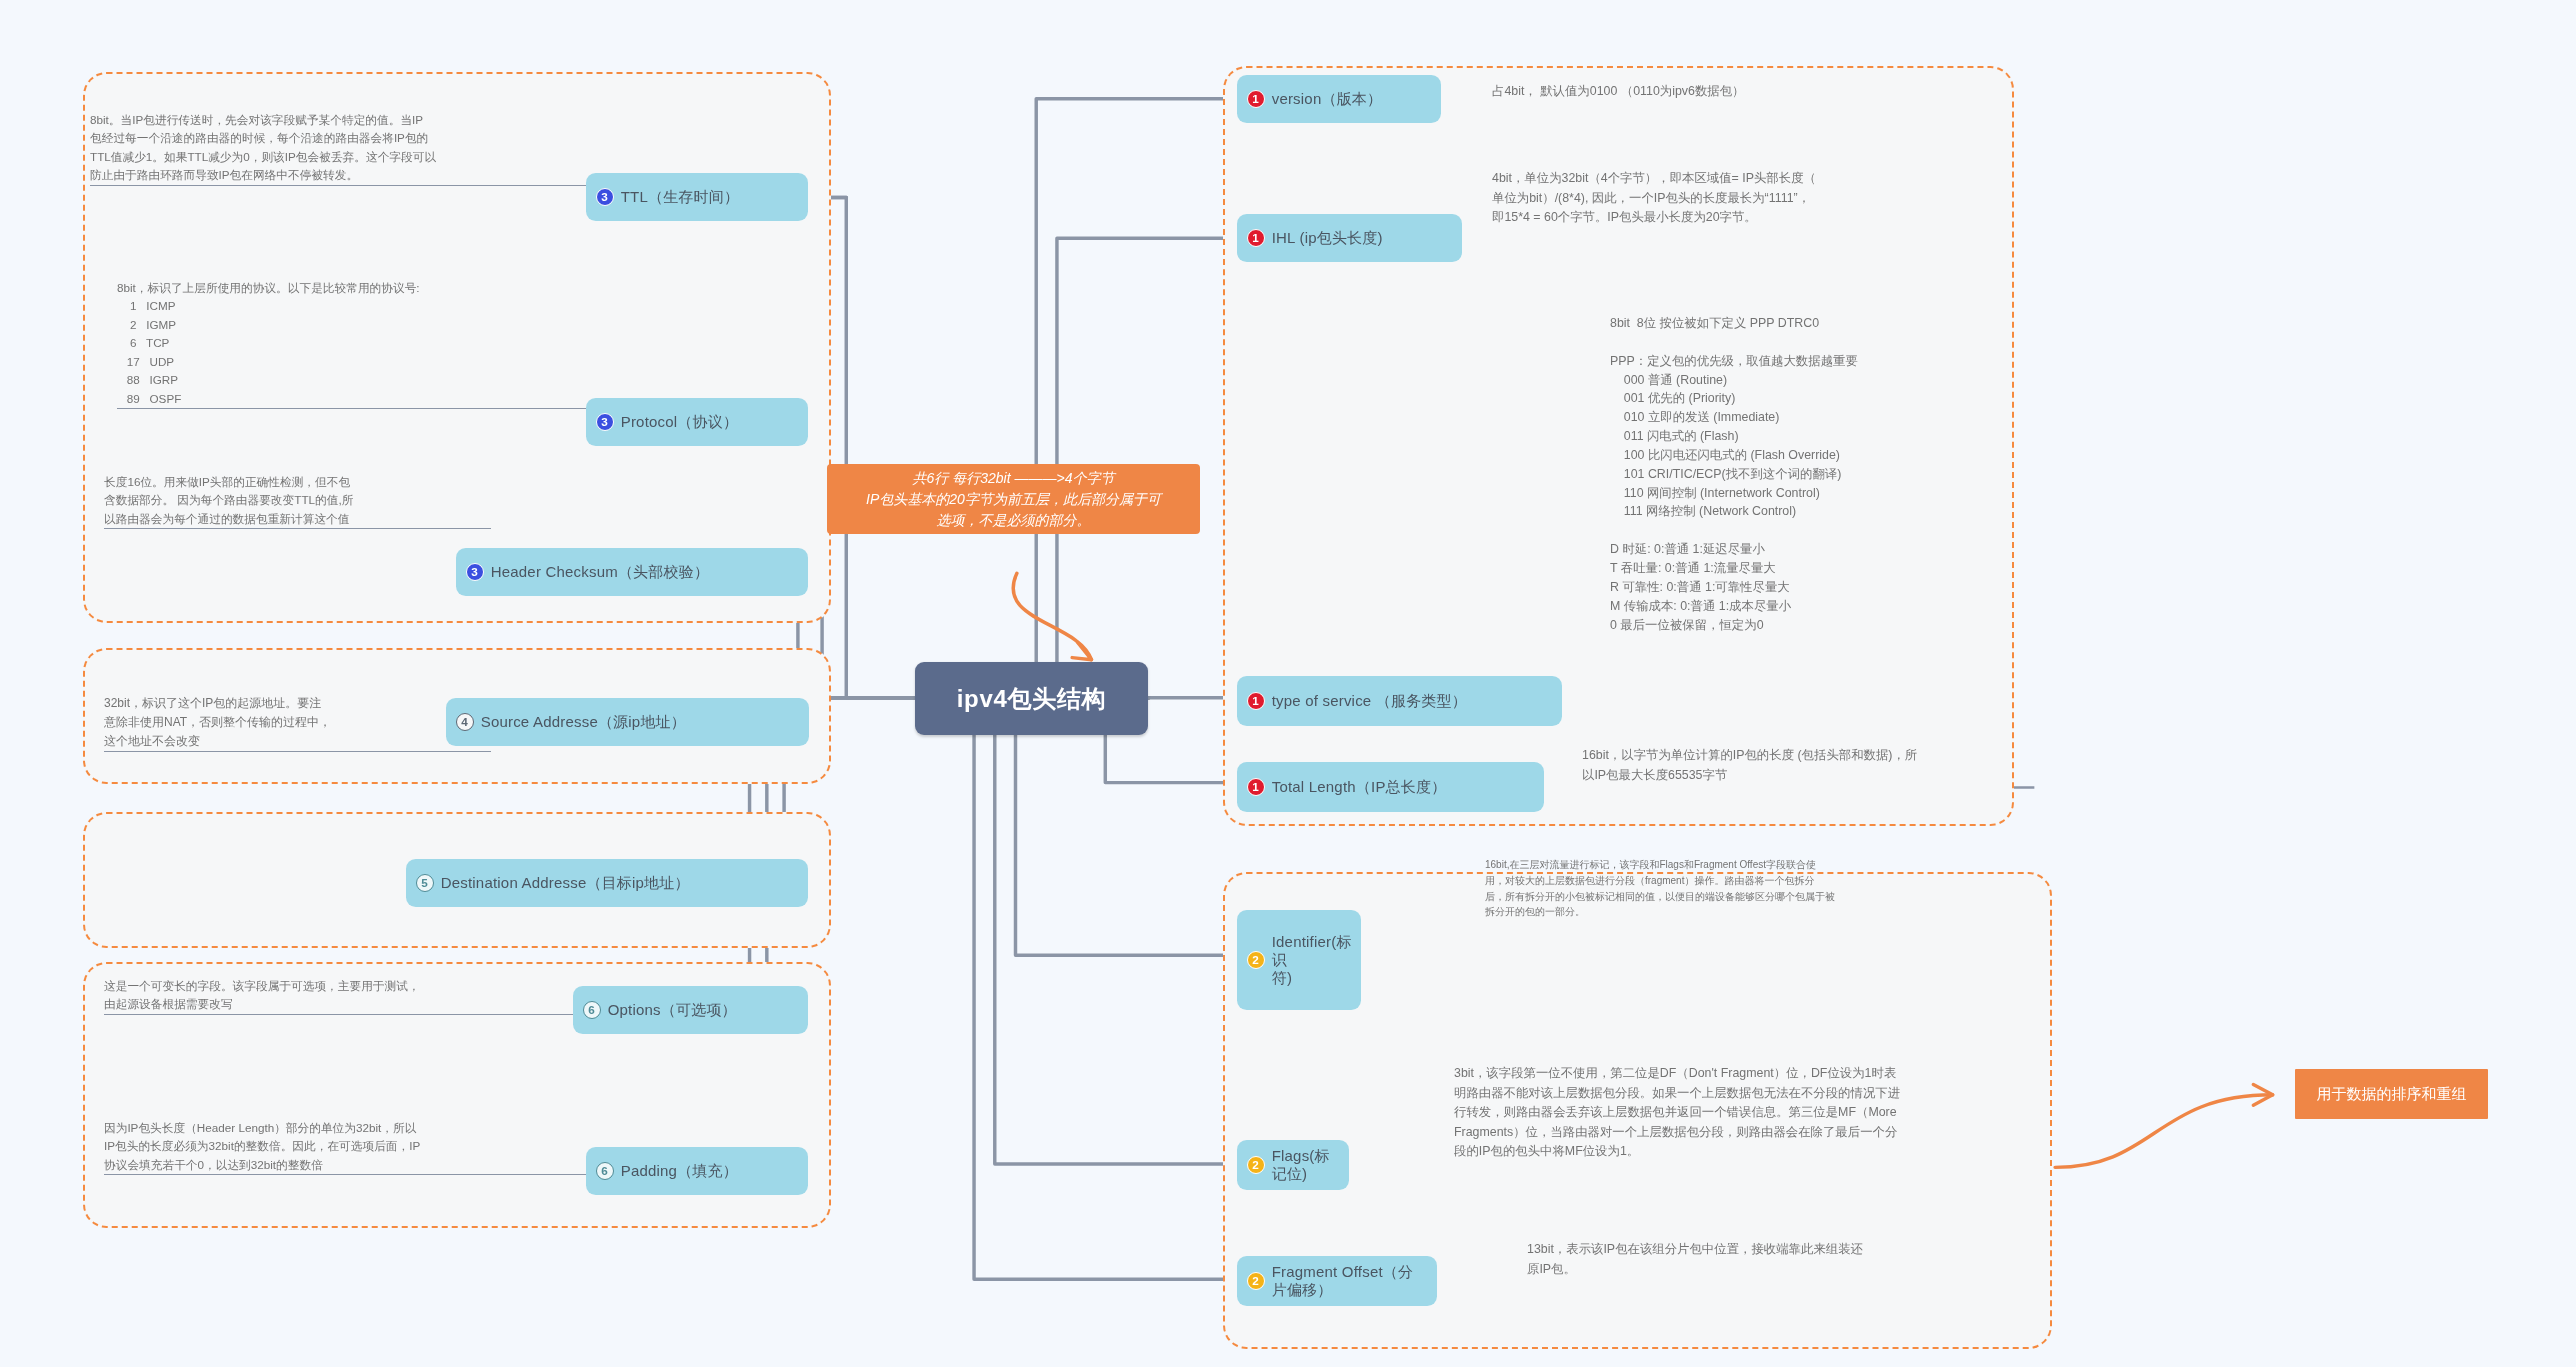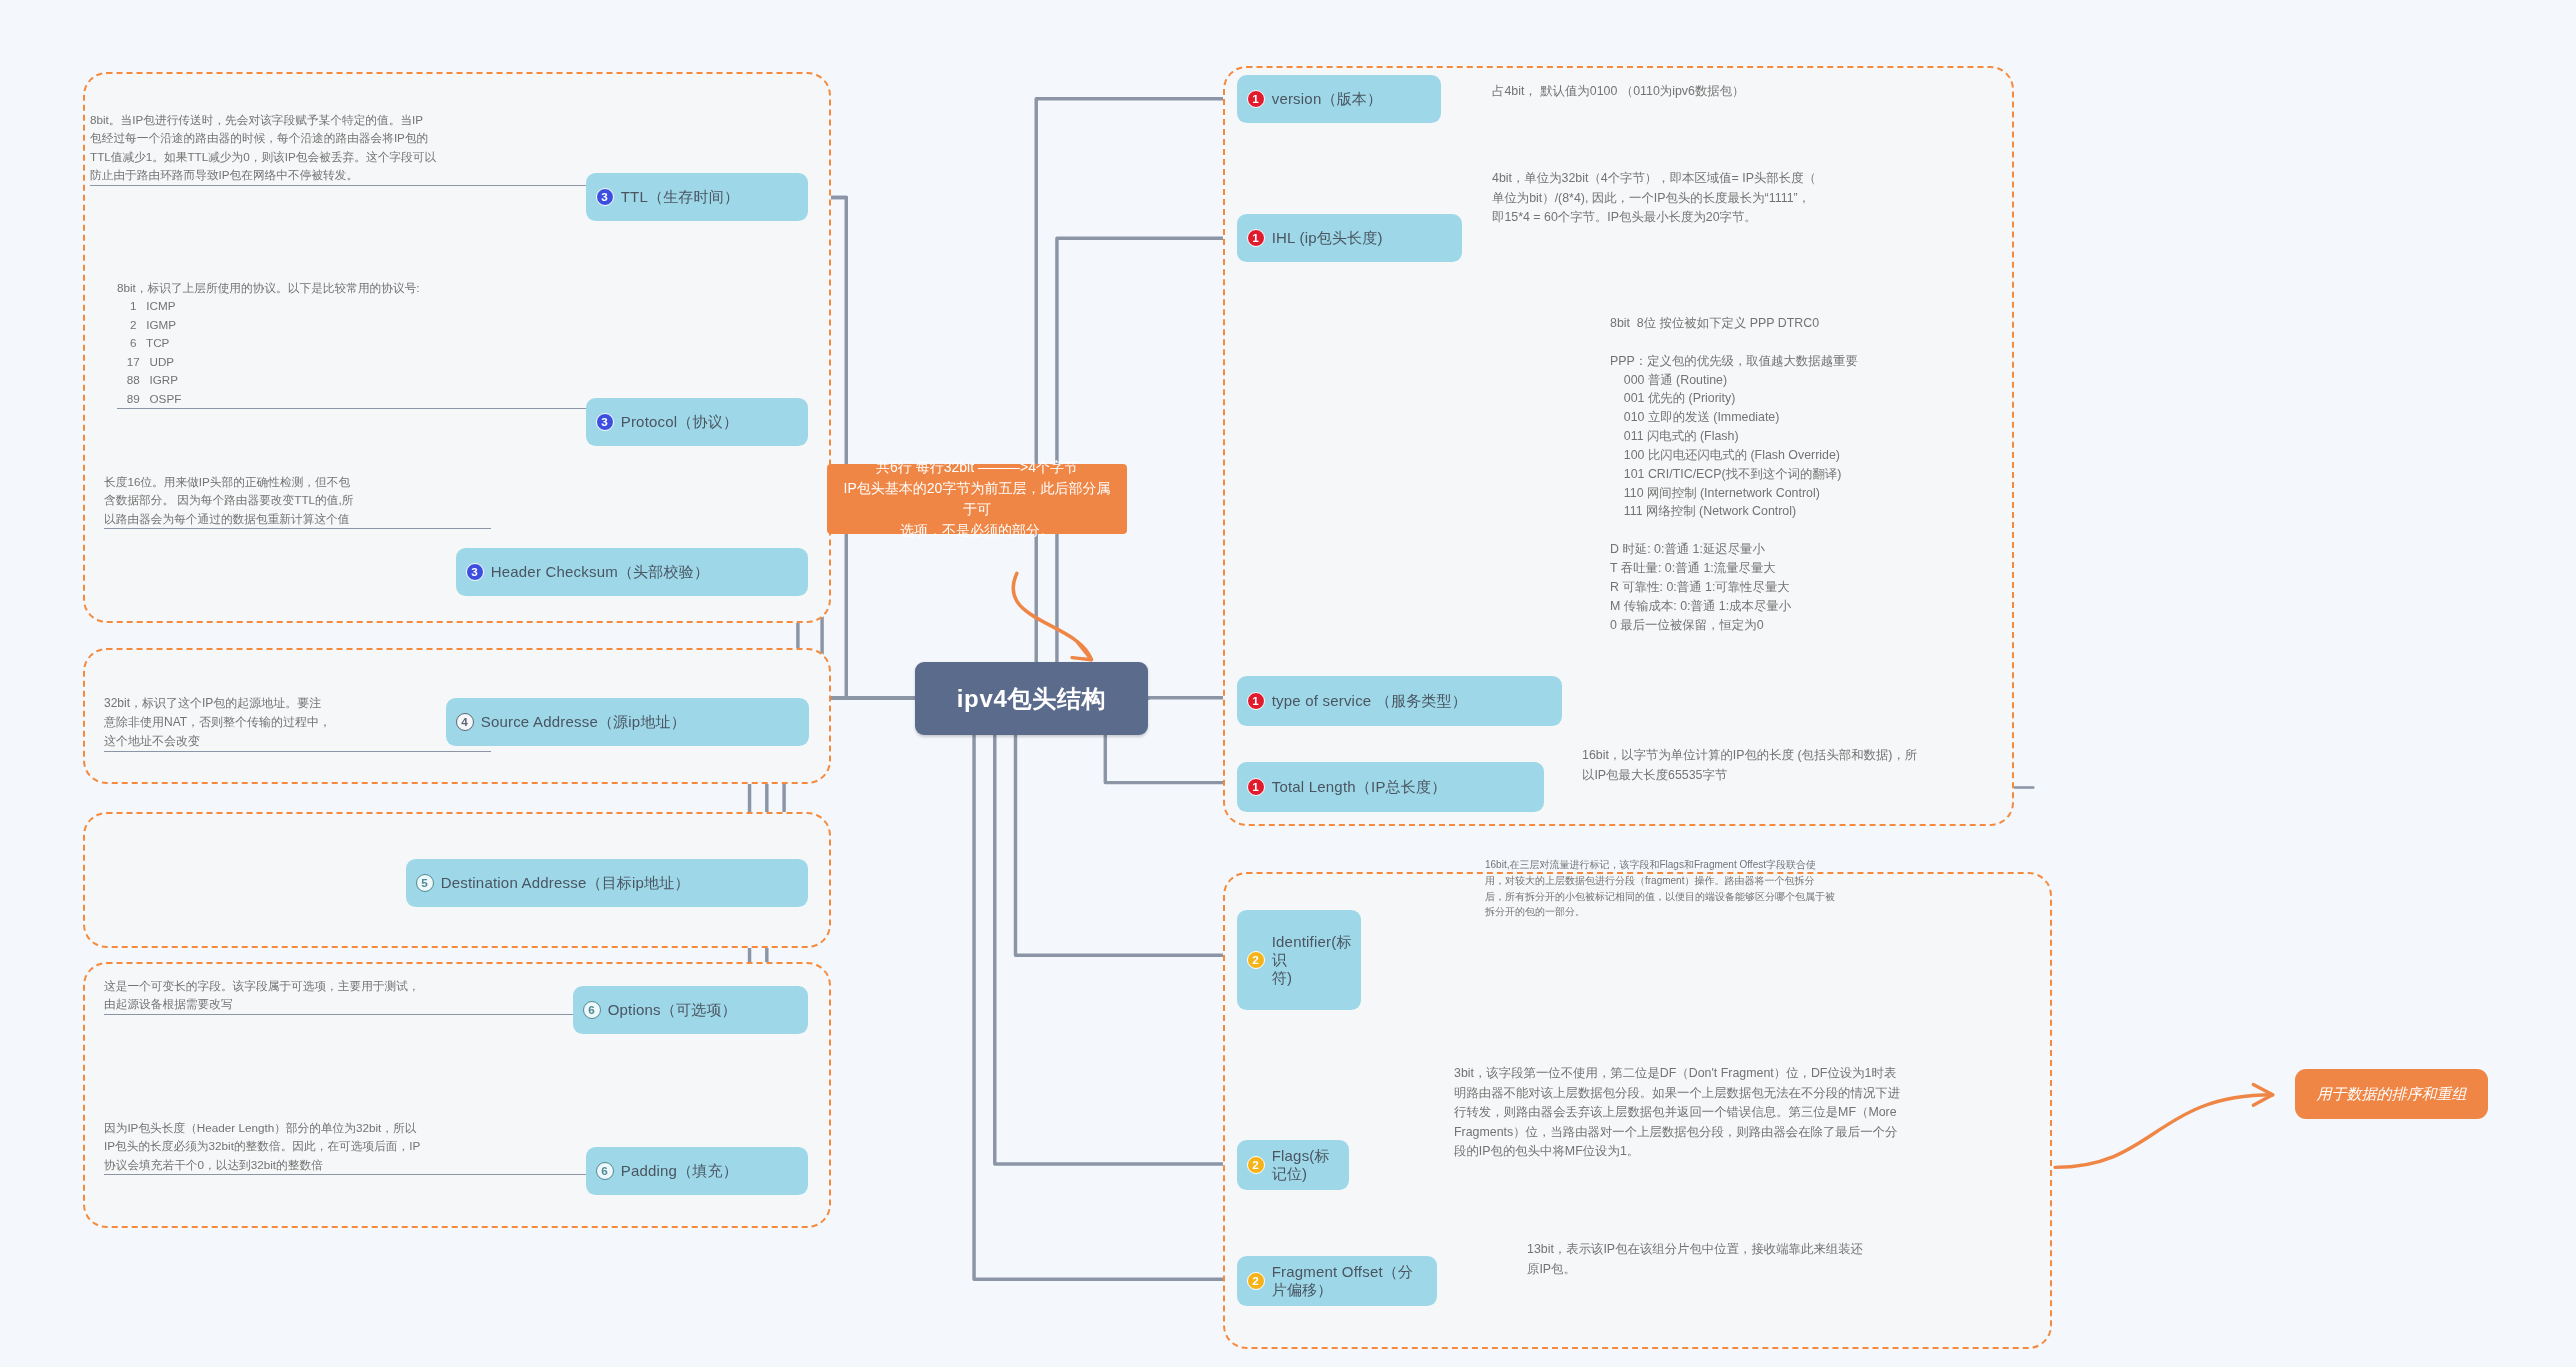--- a/index.html
+++ b/index.html
@@ -80,21 +80,21 @@
     position:absolute;
     background:#ef8646;
     color:#ffffff;
     box-sizing:border-box;
     display:flex;align-items:center;justify-content:center;
     text-align:center;
     line-height:1.5;
     white-space:pre-wrap;
   }
   #callout-main{border-radius:4.1px;font-size:14px;padding:5.5px 9.7px;}
-  #callout-right{border-radius:11px;font-size:15px;padding:7px 11px;font-style:italic;}
+  #callout-right{border-radius:1px;font-size:15px;padding:7px 11px;}
 </style>
 </head>
 <body>
 
 <div id="canvas">
 
   <svg id="wires" viewBox="0 0 3729 1979" xmlns="http://www.w3.org/2000/svg">
     <g fill="none" stroke="#8b95a6" stroke-width="5" stroke-linecap="round" stroke-linejoin="round">
 
       <path d="M1325,1010 L1225,1010 L1225,286"></path>
@@ -296,21 +296,21 @@
 
   <div class="topic" style="left:1237px;top:1256px;width:200px;height:50px;font-size:15px;">
     <span class="badge yellow">2</span>
     <span class="lbl">Fragment Offset（分片偏移）</span>
   </div>
 
   <div id="central" style="left:915px;top:662px;width:233px;height:73px;">
     <span>ipv4包头结构</span>
   </div>
 
-  <div class="callout" id="callout-main" style="left:827px;top:464px;width:300px;height:70px;">
+  <div class="callout" id="callout-main" style="left:827px;top:464px;width:373px;height:70px;font-style:italic;">
     <span>共6行 每行32bit ———&gt;4个字节
 IP包头基本的20字节为前五层，此后部分属于可
 选项，不是必须的部分。</span>
   </div>
 
   <div class="callout" id="callout-right" style="left:2295px;top:1069px;width:193px;height:50px;">
     <span>用于数据的排序和重组</span>
   </div>
 
 </div>

